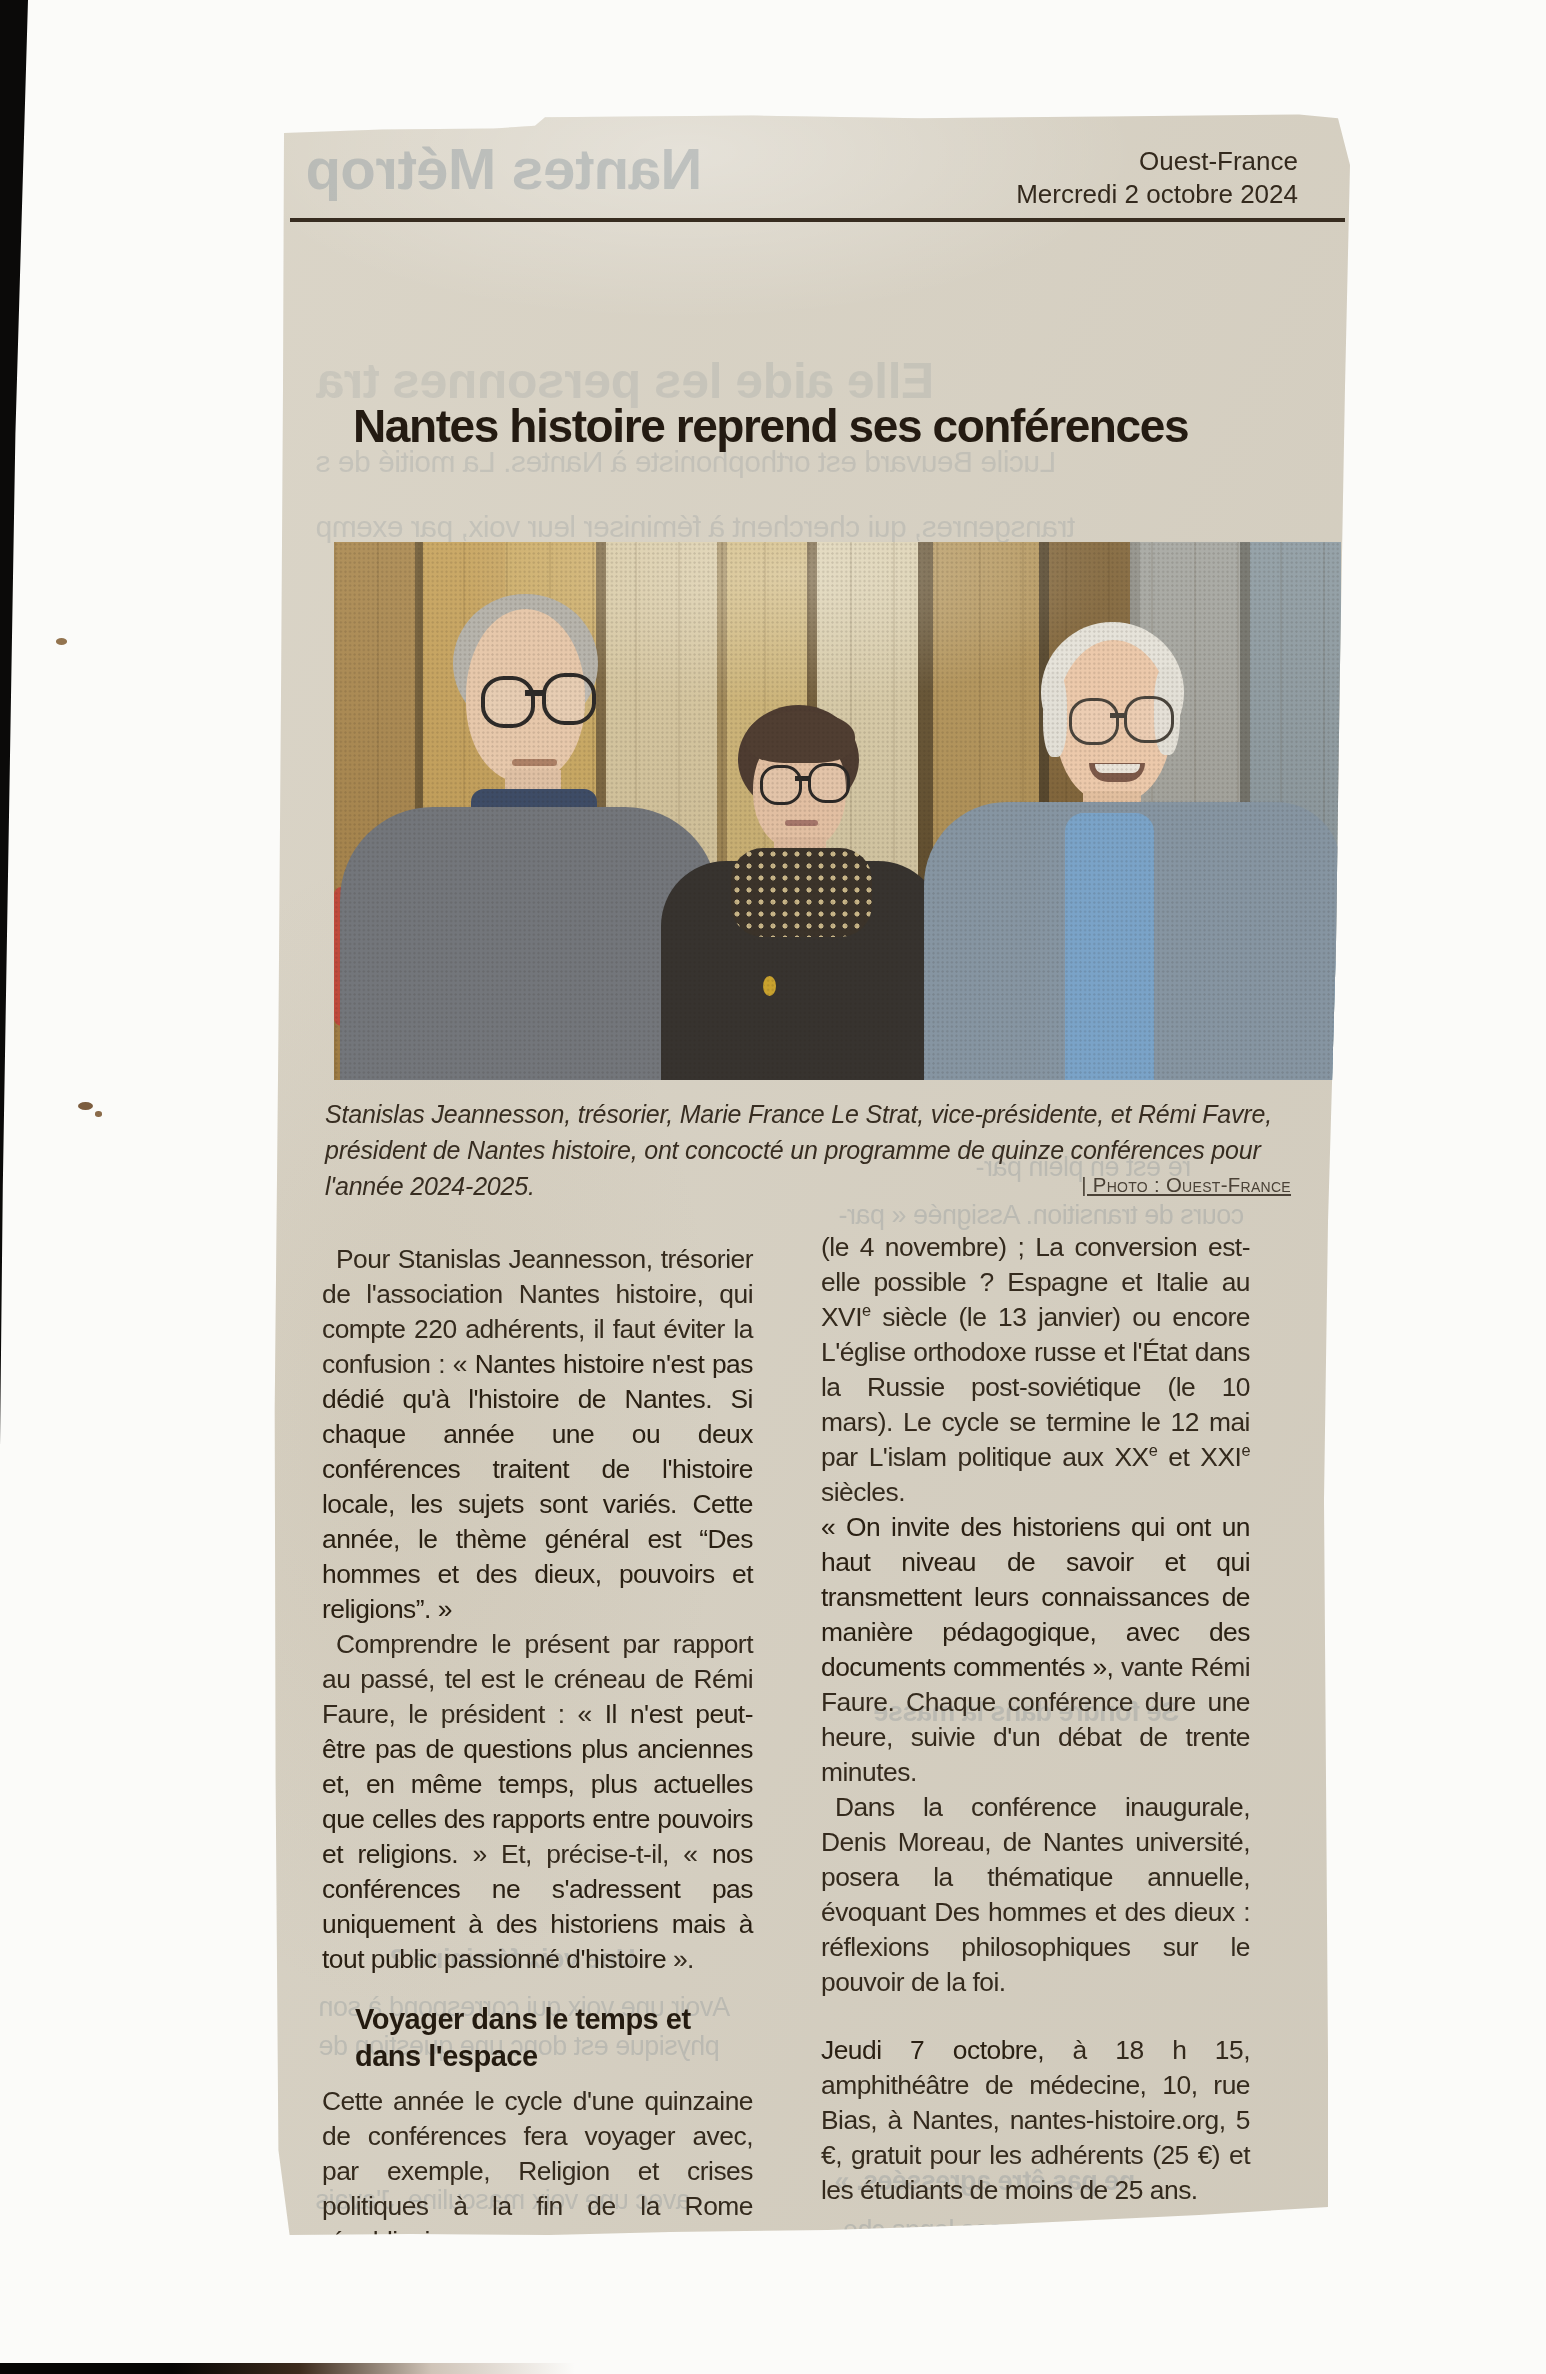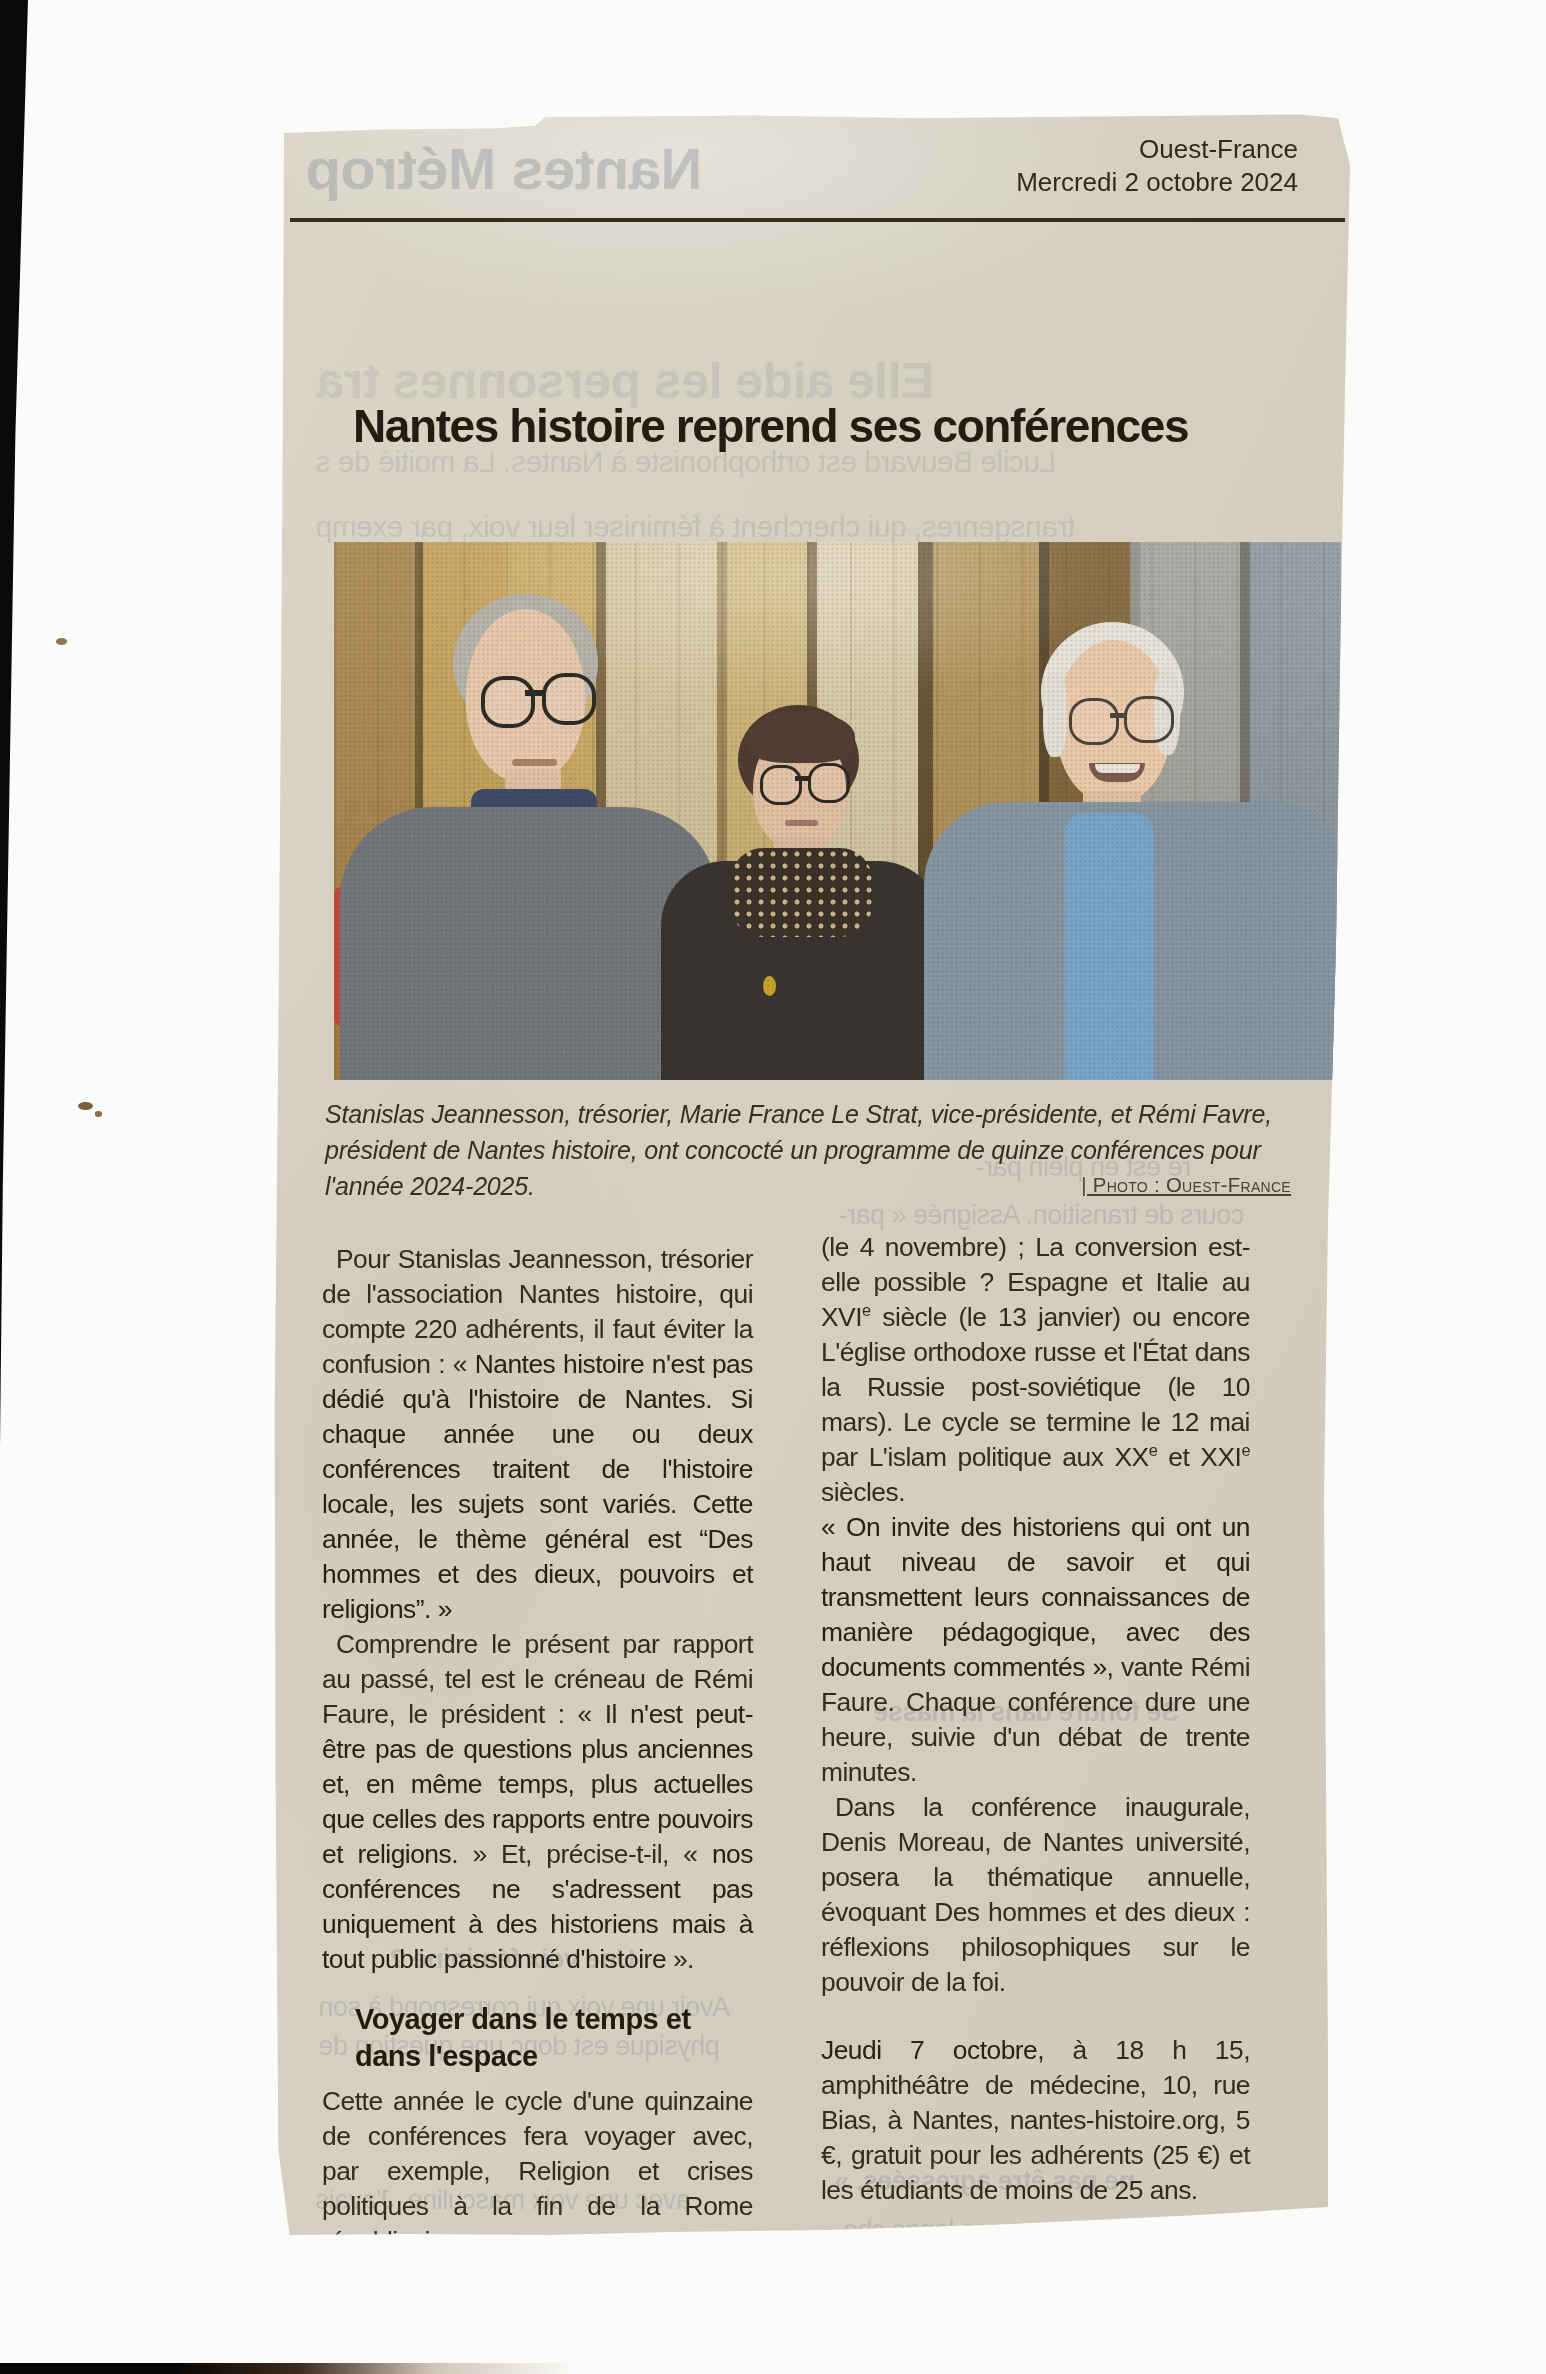--- a/index.html
+++ b/index.html
@@ -25,21 +25,21 @@
          clip-path:polygon(13px 24px,111px 20.4px,223px 19.5px,264px 16.7px,274px 8.3px,482px 6.5px,649px 9.3px,835px 7.4px,1028px 5.6px,1067px 9.3px,1079px 56px,1074px 278px,1069px 557px,1065px 835px,1057px 1113px,1053px 1391px,1055px 1670px,1057px 1948px,1057px 2098px,928px 2106px,742px 2115px,557px 2121px,399px 2123px,278px 2126px,139px 2125px,18.6px 2126px,7.4px 2041px,4.6px 1670px,3.7px 1299px,7.4px 928px,10.2px 557px,12px 278px);}
 
   
   .bleed{position:absolute;transform:scaleX(-1);white-space:nowrap;color:#75828c;
          opacity:.34;z-index:1;letter-spacing:-0.5px;}
   .bt-big{font-size:58px;font-weight:bold;opacity:.42;color:#8b979e;}
   .bt-head{font-size:50px;font-weight:bold;opacity:.16;}
   .bt-std{font-size:30px;opacity:.20;}
   .bt-body{font-size:27px;opacity:.26;}
   .bt-bold{font-weight:bold;}
-  .masthead{position:absolute;right:58px;top:24px;text-align:right;color:#33291d;
+  .masthead{position:absolute;right:58px;top:36px;text-align:right;color:#33291d;
             font-size:26px;line-height:33px;z-index:2;}
   .rule{position:absolute;left:18.6px;top:109px;width:1055px;height:3.7px;background:#372c20;z-index:2;}
 
   .headline{position:absolute;left:66px;top:275px;width:1020px;font-size:46px;line-height:52px;
             font-weight:bold;letter-spacing:-1.4px;color:#241b12;z-index:2;}
   .standfirst{position:absolute;left:66px;top:349px;width:1000px;font-size:30px;line-height:38px;
             color:#2c2318;z-index:2;letter-spacing:-0.2px;}
 
   
   .photo{position:absolute;left:63px;top:433px;width:1007px;height:538px;overflow:hidden;z-index:2;

